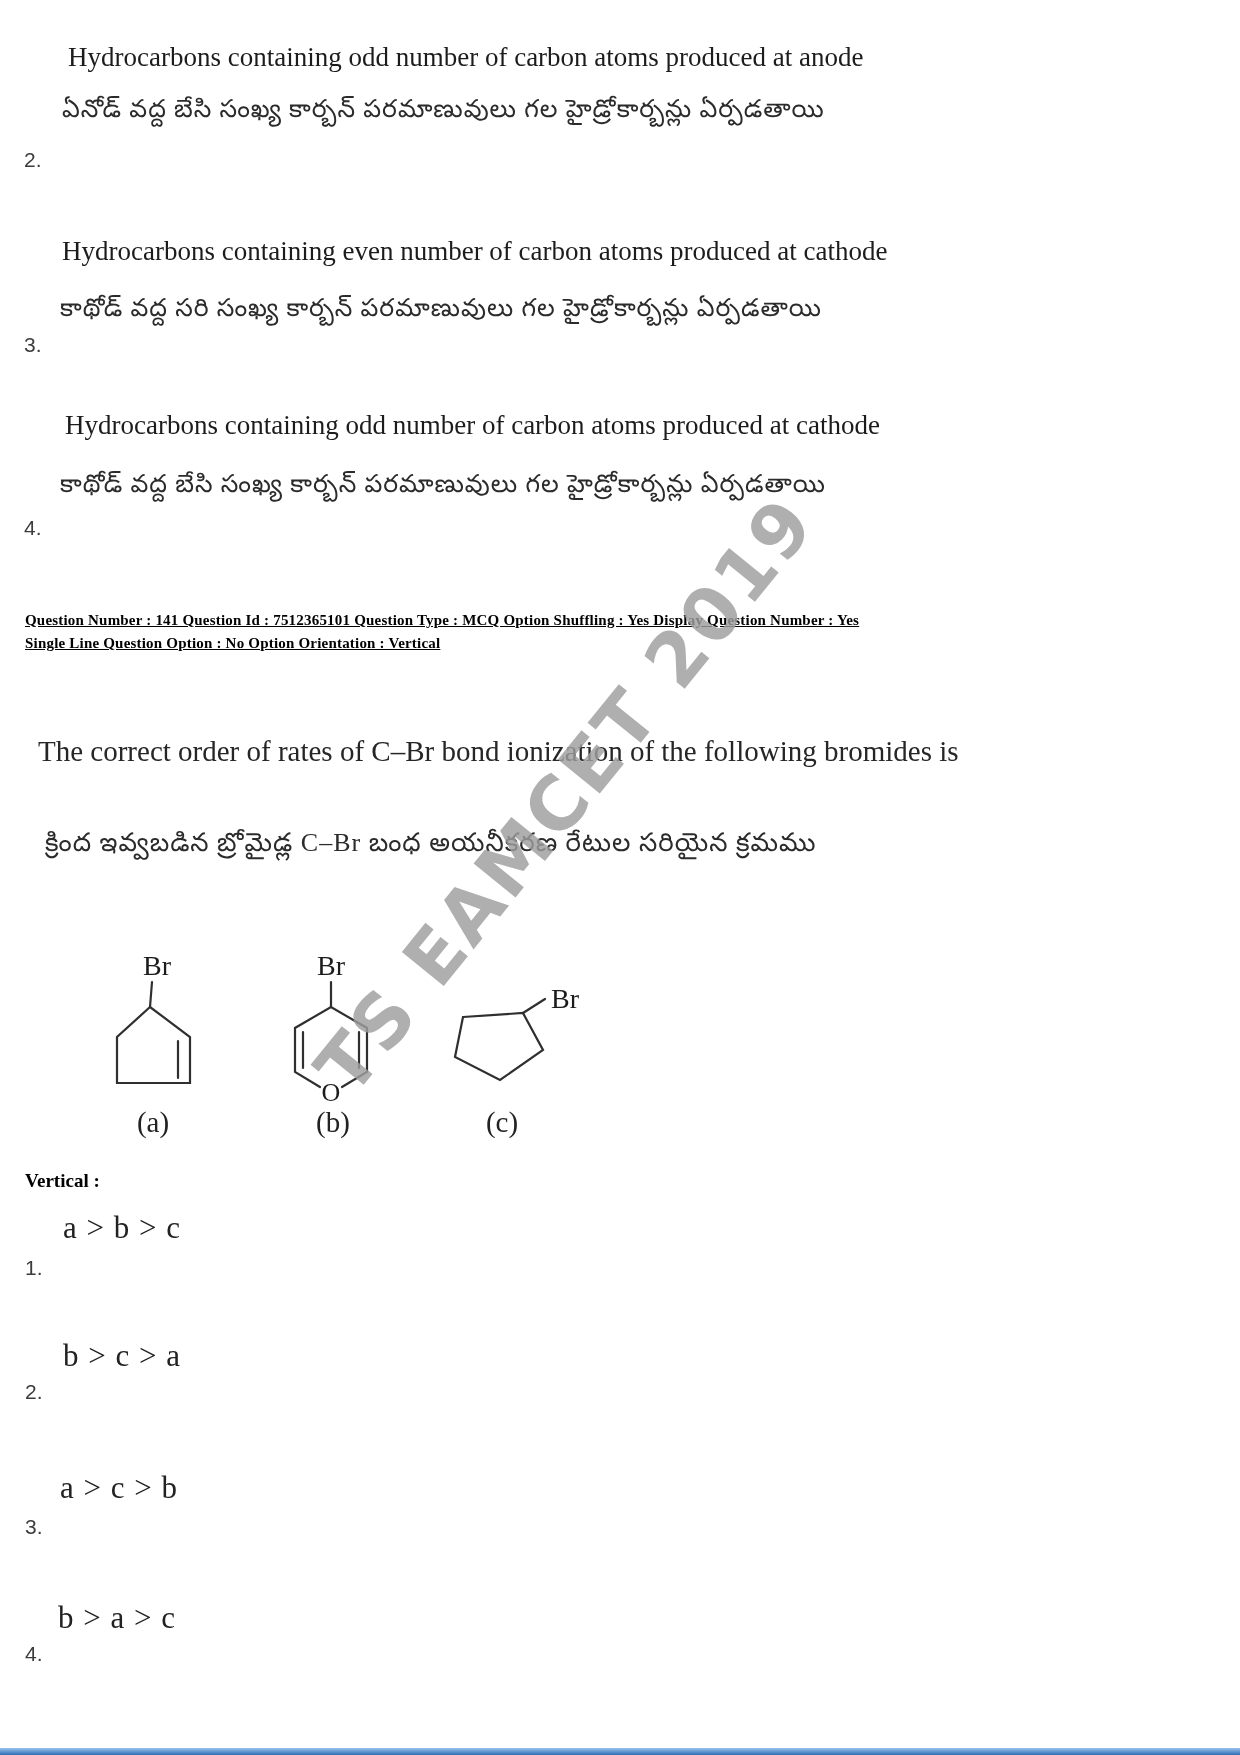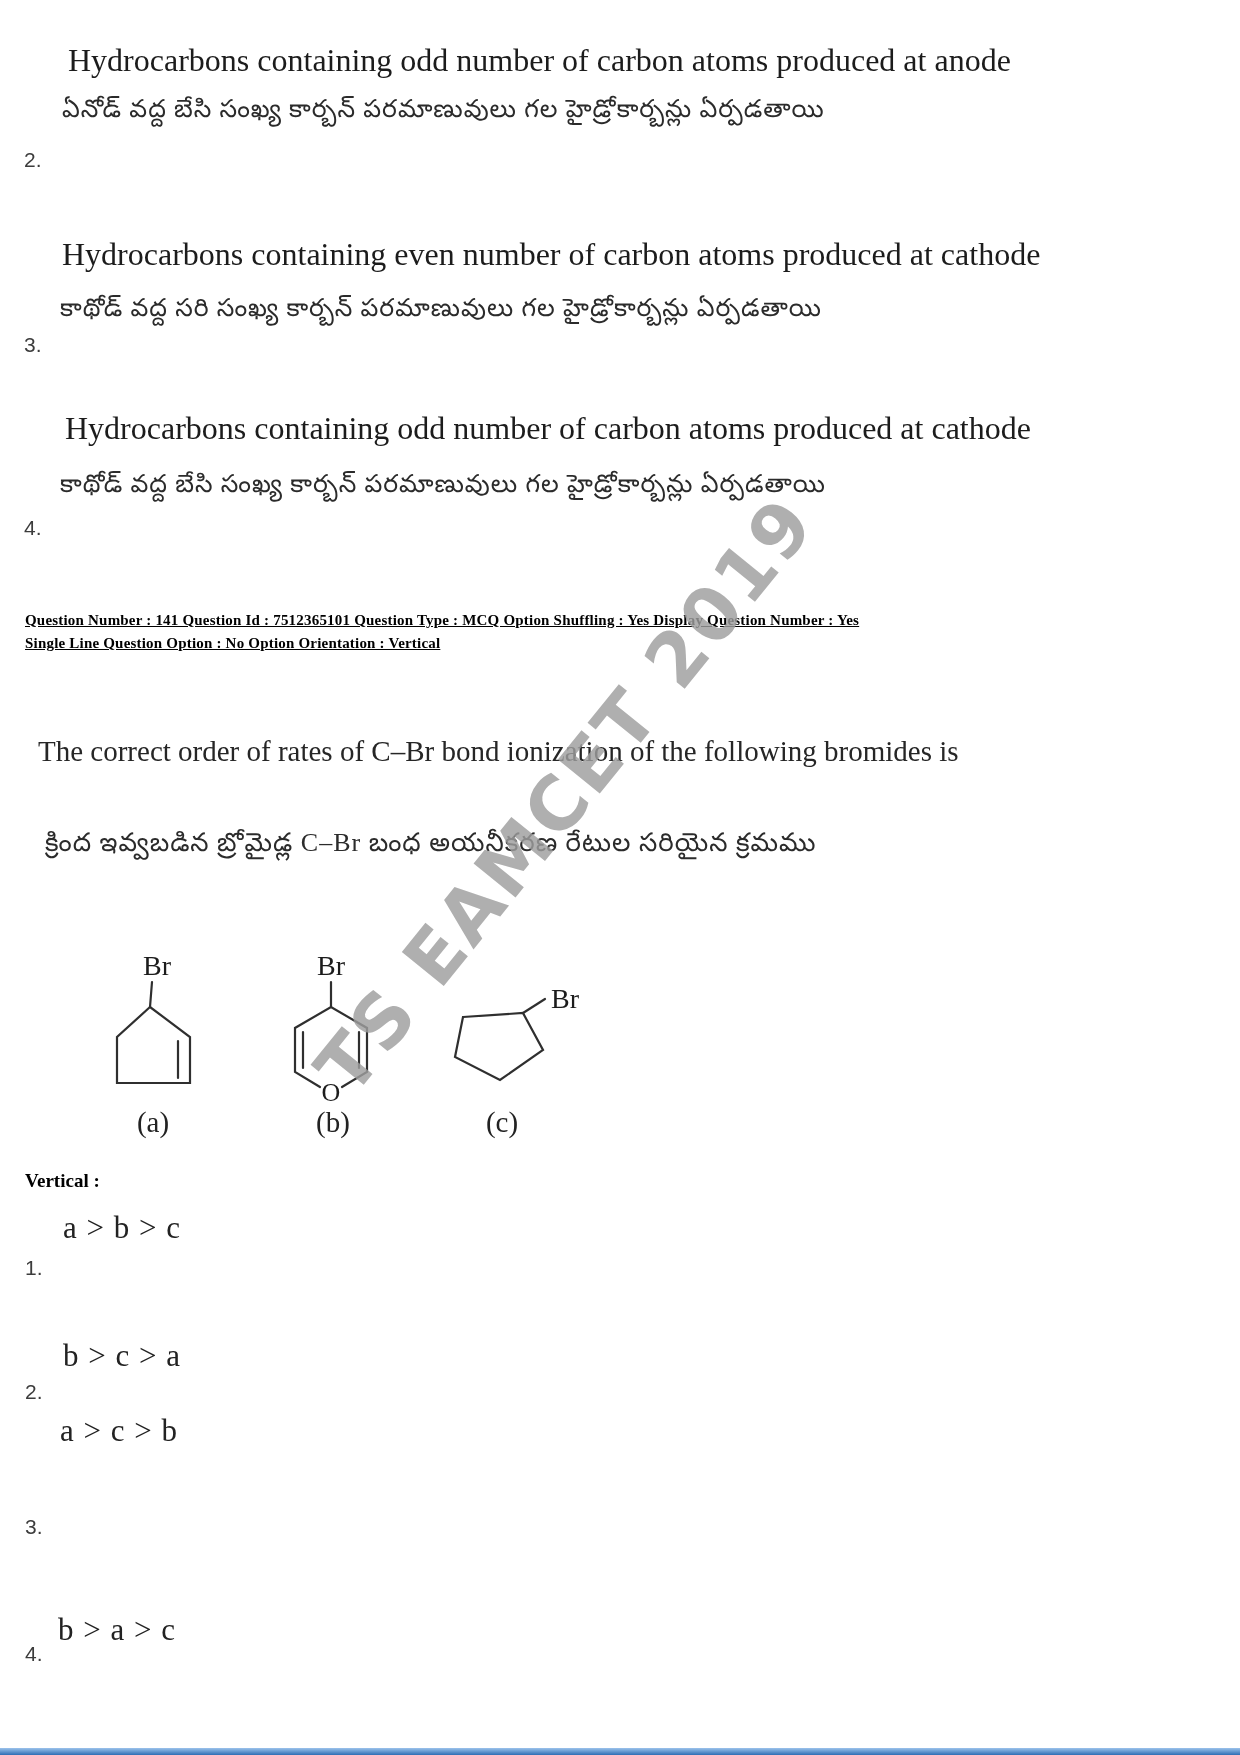--- a/index.html
+++ b/index.html
@@ -1,21 +1,21 @@
 <!DOCTYPE html>
 <html><head>
 <meta charset="utf-8">
 <style>
   html,body{margin:0;padding:0;}
   body{
     width:1240px;height:1755px;position:relative;background:#ffffff;
     font-family:"Liberation Serif",serif;color:#1d1d1d;overflow:hidden;
   }
   .abs{position:absolute;white-space:nowrap;}
-  .eng{font-size:32px;color:#1c1c1c;}
+  .eng{font-size:27px;color:#1c1c1c;}
   .tel{font-size:25px;color:#2b2b2b;letter-spacing:1px;}
   .num{font-family:"Liberation Sans","DejaVu Sans",sans-serif;font-size:21px;color:#3c3c3c;}
   .meta{font-weight:bold;font-size:15px;color:#000;letter-spacing:0.2px;text-decoration:underline;}
   .qeng{font-size:29px;color:#262626;text-align:right;}
   .qtel{font-size:26px;color:#2b2b2b;letter-spacing:1px;text-align:center;}
   .struct-label{font-size:29px;color:#222;width:80px;text-align:center;}
   .opt-heading{font-weight:bold;font-size:19px;color:#000;}
   .opt-text{font-size:31px;color:#222;letter-spacing:1px;text-align:right;}
   .watermark{
     position:absolute;left:565px;top:795px;z-index:9;
@@ -78,21 +78,21 @@
 <div class="abs struct-label" style="left:462px;top:1106px;">(c)</div>
 
 <div class="abs opt-heading" style="left:25px;top:1170px;">Vertical :</div>
 
 <div class="abs opt-text" style="left:63px;top:1210px;">a &gt; b &gt; c</div>
 <div class="abs num" style="left:25px;top:1256px;">1.</div>
 
 <div class="abs opt-text" style="left:63px;top:1338px;">b &gt; c &gt; a</div>
 <div class="abs num" style="left:25px;top:1380px;">2.</div>
 
-<div class="abs opt-text" style="left:60px;top:1413px;font-family:Liberation Serif, serif;">a &gt; c &gt; b</div>
+<div class="abs opt-text" style="left:60px;top:1470px;font-family:Liberation Serif, serif;">a &gt; c &gt; b</div>
 <div class="abs num" style="left:25px;top:1515px;">3.</div>
 
-<div class="abs opt-text" style="left:58px;top:1600px;margin-top:12px;">b &gt; a &gt; c</div>
+<div class="abs opt-text" style="left:58px;top:1600px;">b &gt; a &gt; c</div>
 <div class="abs num" style="left:25px;top:1642px;">4.</div>
 
 <div class="watermark">TS EAMCET 2019</div>
 
 <div class="bottom-bar"></div>
 
 </body></html>

